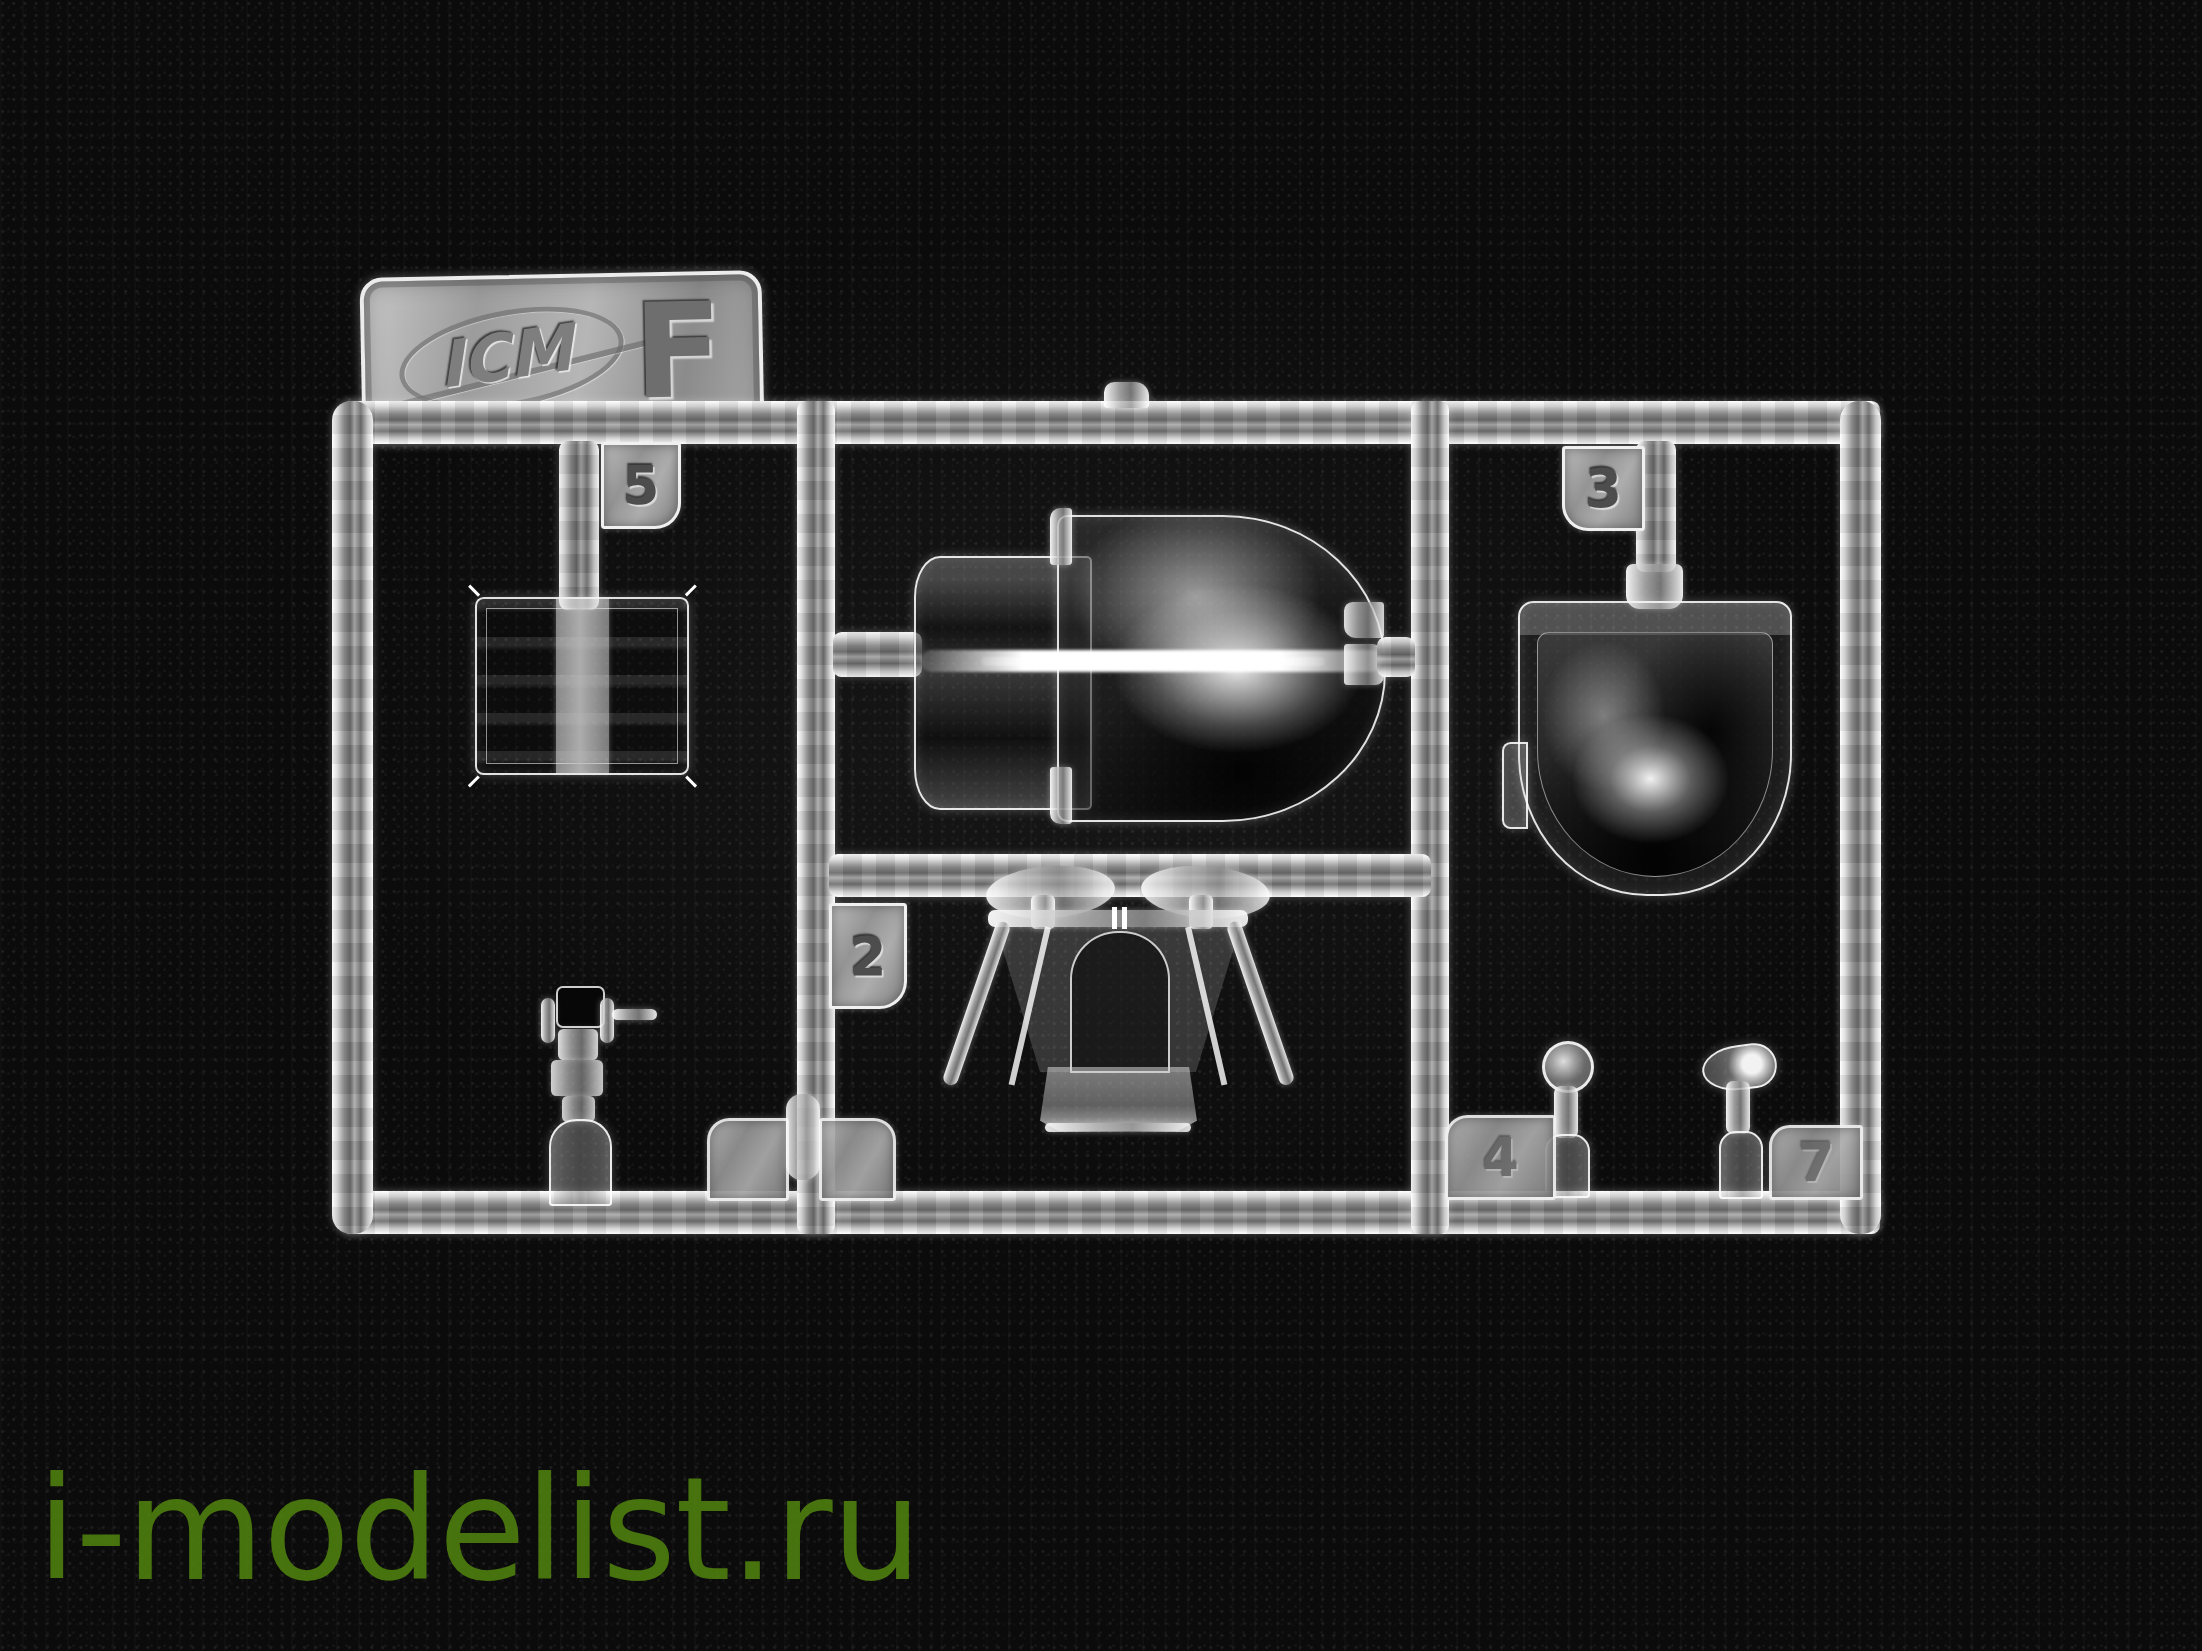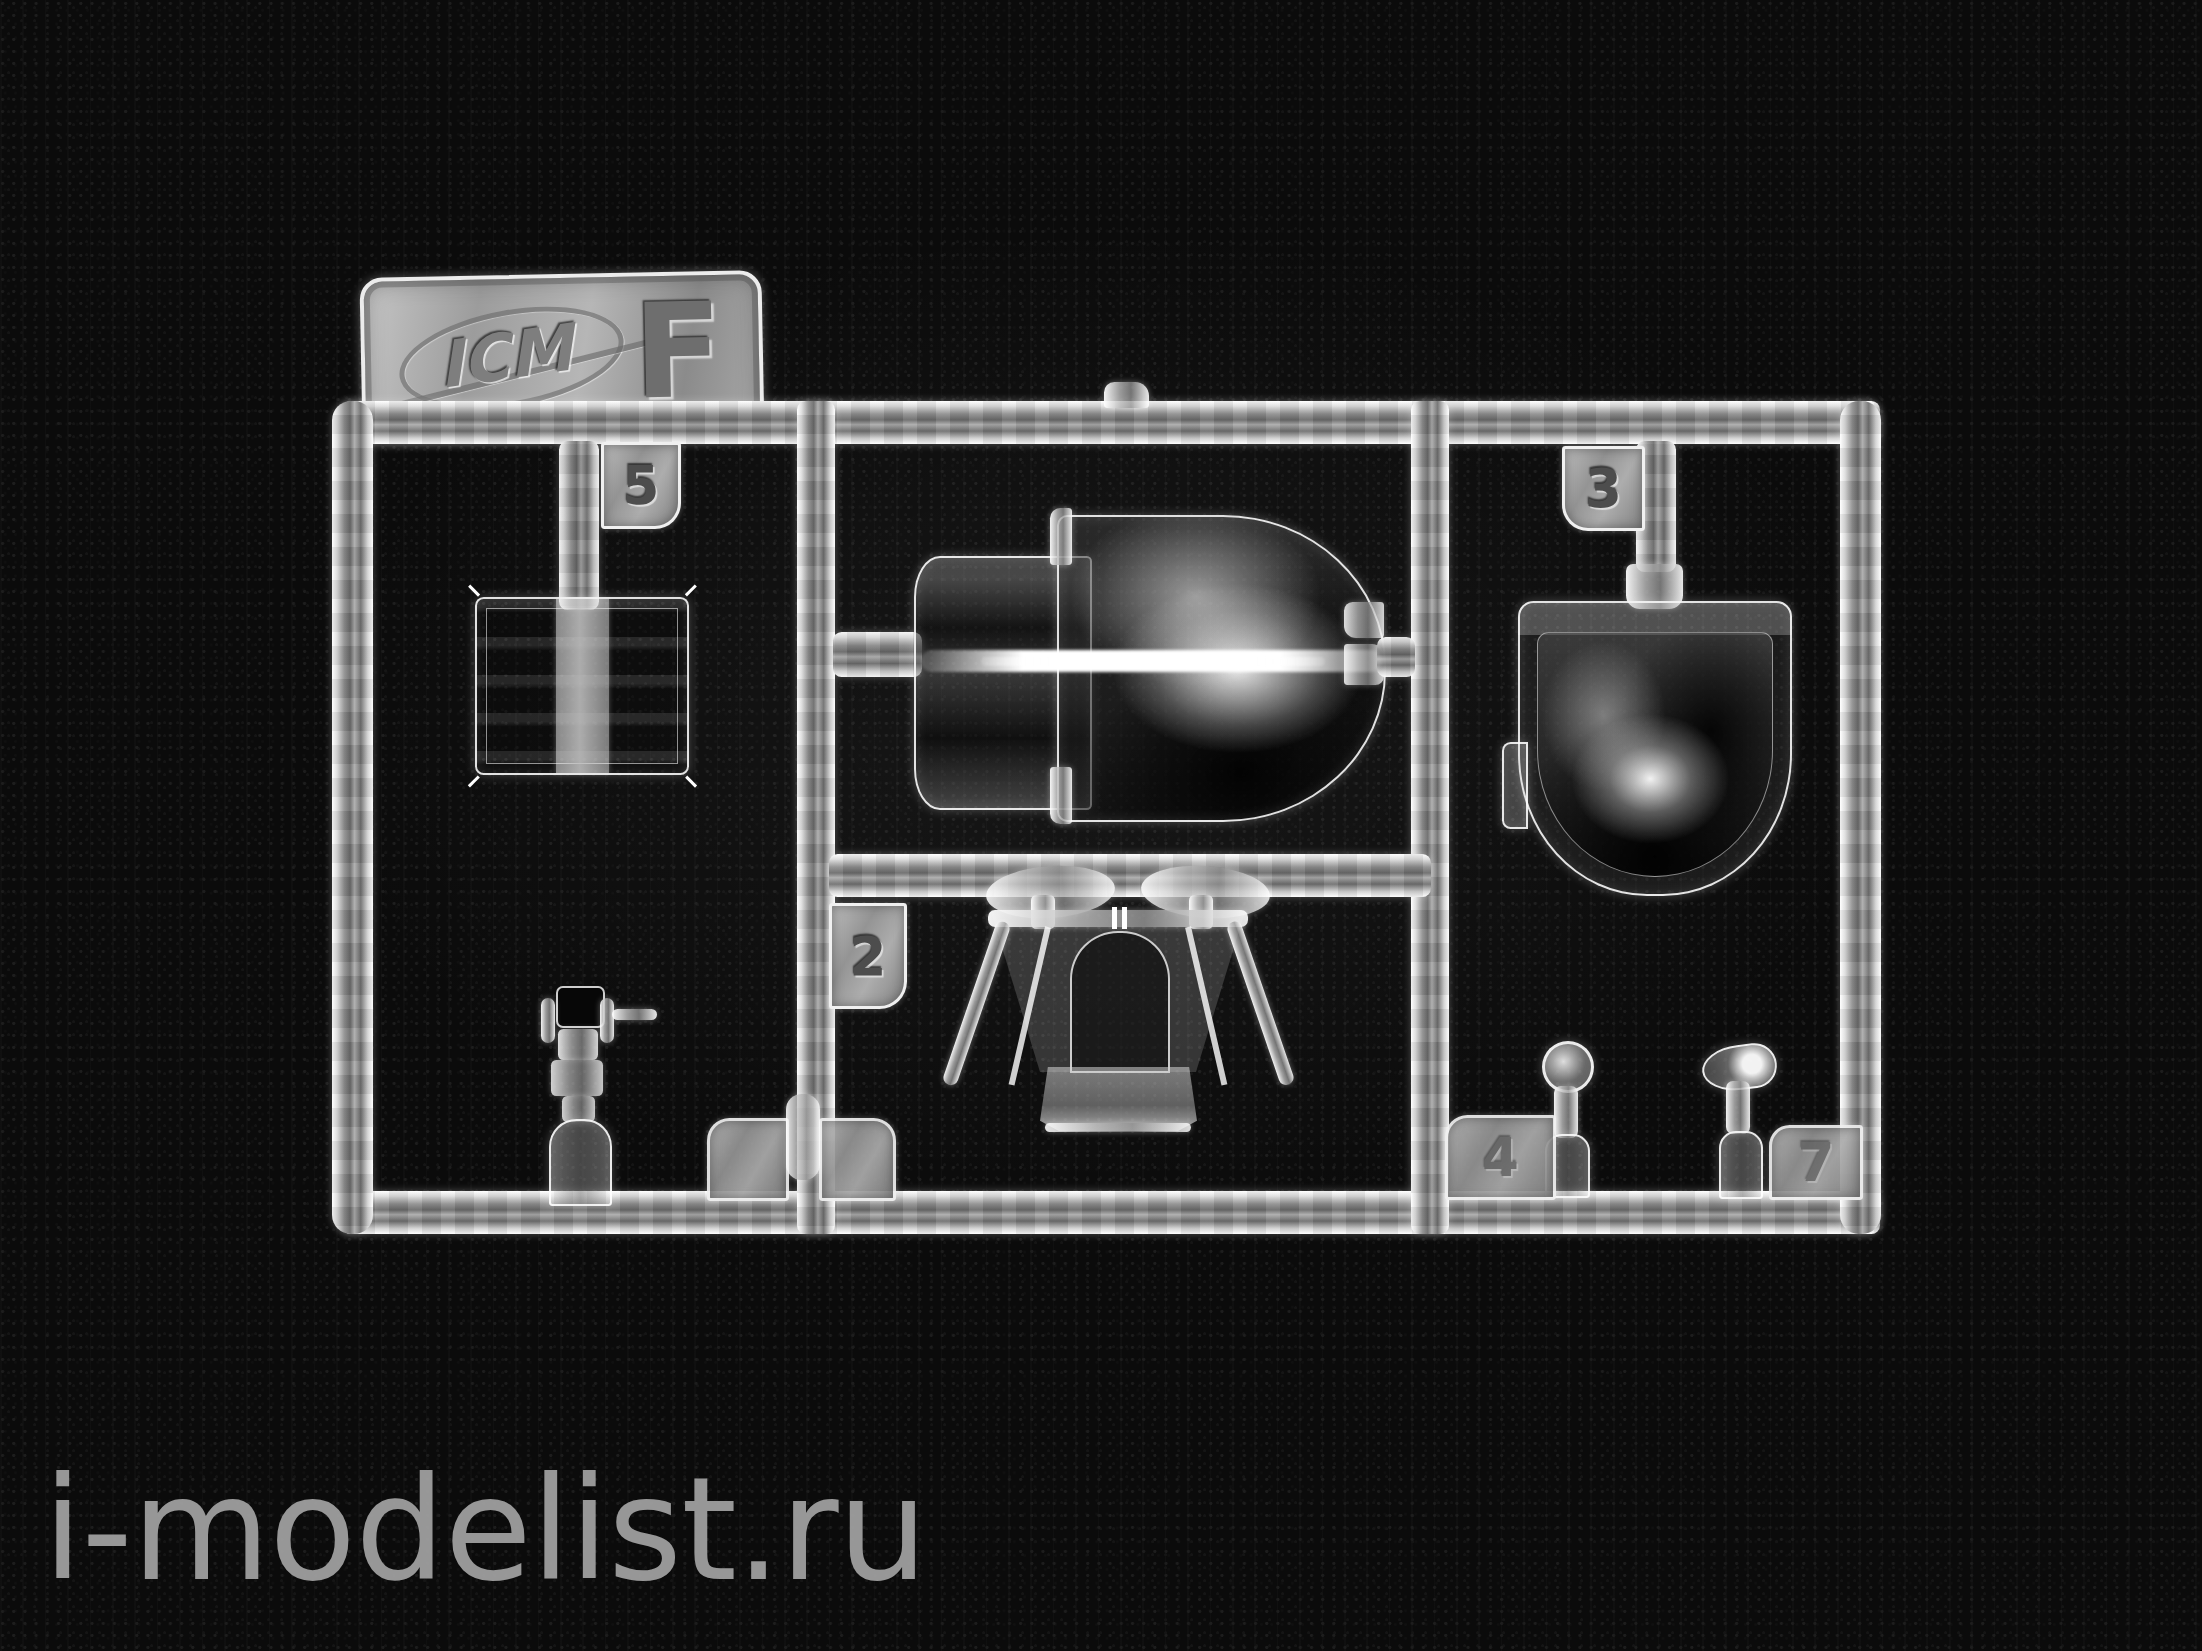--- a/index.html
+++ b/index.html
@@ -48,23 +48,23 @@
     position:absolute;border:2.6px solid rgba(255,255,255,0.88);
     background:rgba(200,200,200,0.12);
     box-shadow:0 0 10.3px rgba(255,255,255,0.25), inset 0 0 13.8px rgba(255,255,255,0.12);
   }
   .frost{
     position:absolute;border-radius:12px;
     background:linear-gradient(90deg, rgba(255,255,255,0.95), rgba(190,190,190,0.8) 35%, rgba(150,150,150,0.75) 60%, rgba(255,255,255,0.9));
     box-shadow:0 0 6.9px rgba(255,255,255,0.35);
   }
   .watermark{
-    position:absolute;left:43px;top:1461px;
+    position:absolute;left:37px;top:1461px;
     font-size:142px;line-height:138px;letter-spacing:-0.9px;
-    color:#a3a3a3;opacity:.92;filter:blur(0.6px);
+    color:#4d7c0f;opacity:.92;filter:blur(0.6px);
     white-space:nowrap;
   }
   
   .plate{
     position:absolute;left:361px;top:274px;width:394px;height:158px;
     transform:rotate(-1.1deg);
     background:linear-gradient(100deg,#c6c6c6,#9c9c9c 28%,#b6b6b6 55%,#8b8b8b 80%,#a8a8a8);
     border:4.3px solid #ececec;border-radius:22.4px;
     box-shadow:0 0 10.3px rgba(255,255,255,0.3), inset 0 0 0 6px rgba(70,70,70,0.35), inset 0 0 22.4px rgba(40,40,40,0.4);
   }

